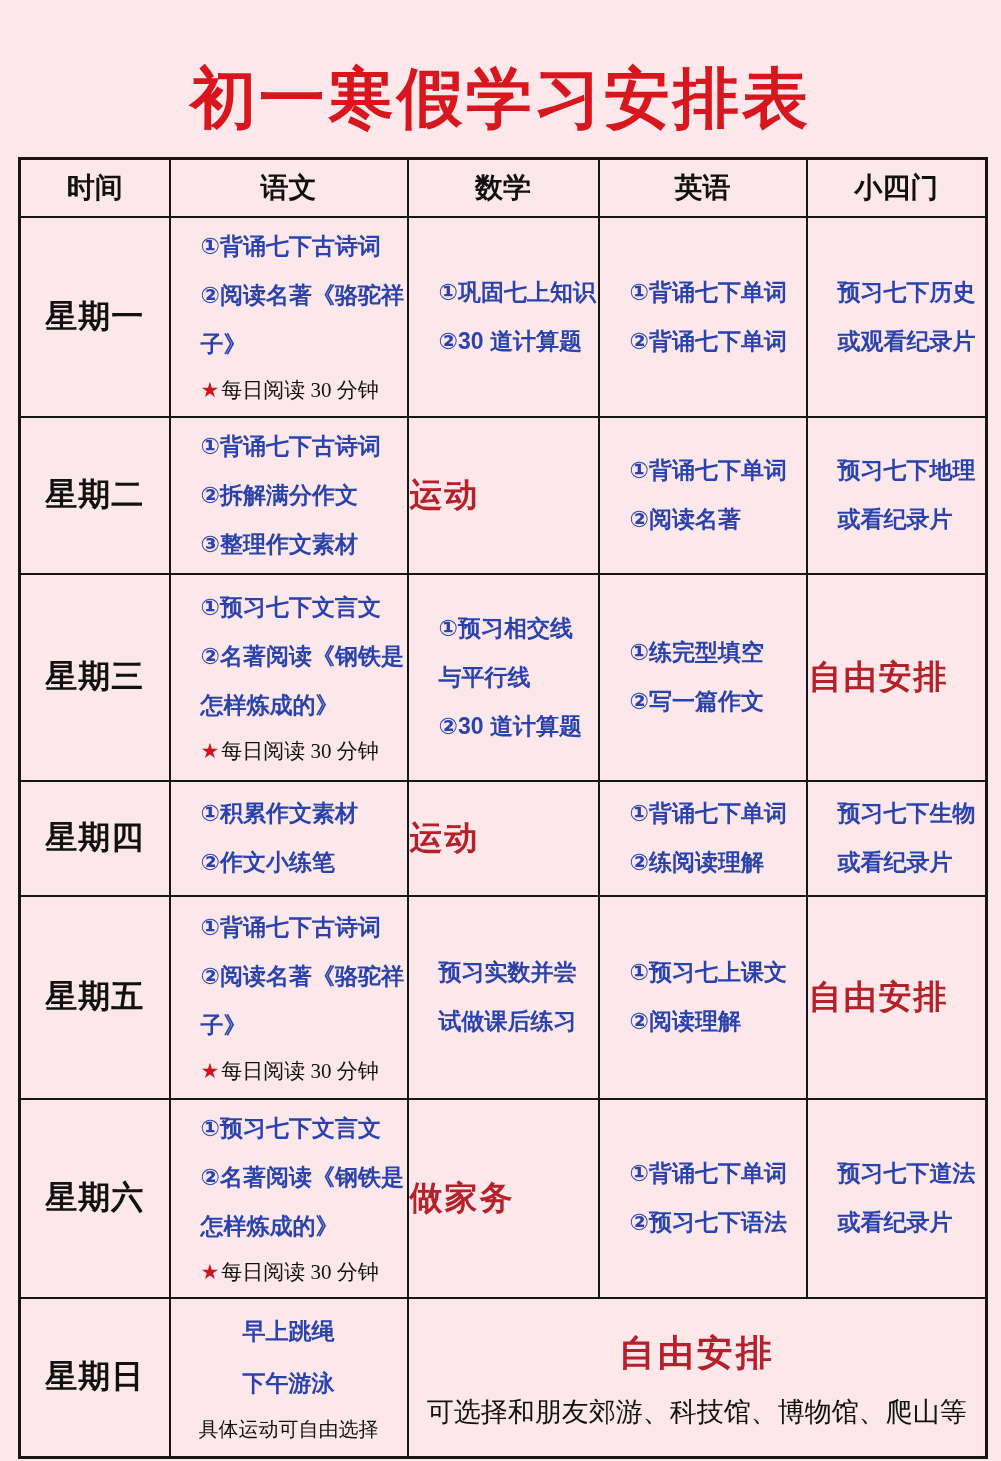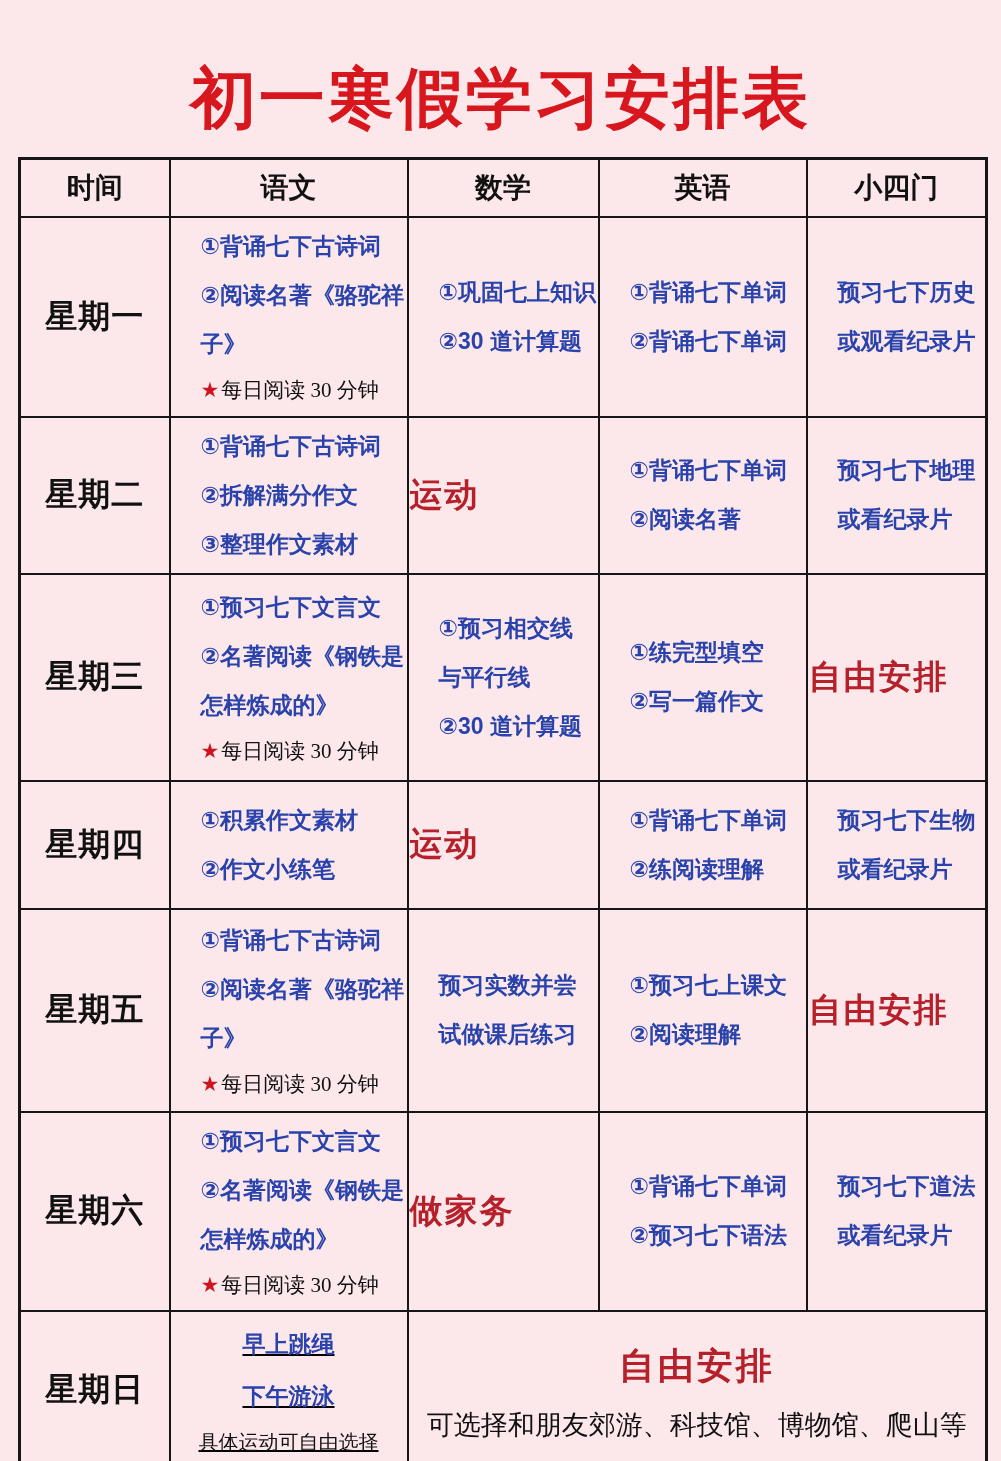--- a/index.html
+++ b/index.html
@@ -47,21 +47,21 @@
     text-align:center;
     font-family:"Liberation Serif","DejaVu Serif",serif;
   }
   td.day-cell{
     font-size:32px;font-weight:700;color:var(--text-black);
     text-align:center;
     font-family:"Liberation Serif","DejaVu Serif",serif;
     letter-spacing:1px;
   }
   td.tasks-cell{padding:4px 8px 4px 30px;}
-  td.tasks-cell.center{text-align:center;padding:0 6px;text-decoration:underline;}
+  td.tasks-cell.center{text-align:center;padding:0 6px;}
   .task-line{
     color:var(--task-blue);
     font-weight:700;
     font-size:23px;
     line-height:49px;
     white-space:nowrap;
     font-family:"Liberation Sans","DejaVu Sans",sans-serif;
   }
   td.tasks-cell.center .task-line{line-height:52px;}
   .star-note{
@@ -173,21 +173,21 @@
           <div class="task-line">①预习相交线</div>
           <div class="task-line">与平行线</div>
           <div class="task-line">②30 道计算题</div>
         </td>
         <td class="tasks-cell">
           <div class="task-line">①练完型填空</div>
           <div class="task-line">②写一篇作文</div>
         </td>
         <td class="highlight-cell">自由安排</td>
       </tr>
-      <tr style="height: 128px;">
+      <tr style="height: 115px;">
         <td class="day-cell">星期四</td>
         <td class="tasks-cell">
           <div class="task-line">①积累作文素材</div>
           <div class="task-line">②作文小练笔</div>
         </td>
         <td class="highlight-cell">运动</td>
         <td class="tasks-cell">
           <div class="task-line">①背诵七下单词</div>
           <div class="task-line">②练阅读理解</div>
         </td>

